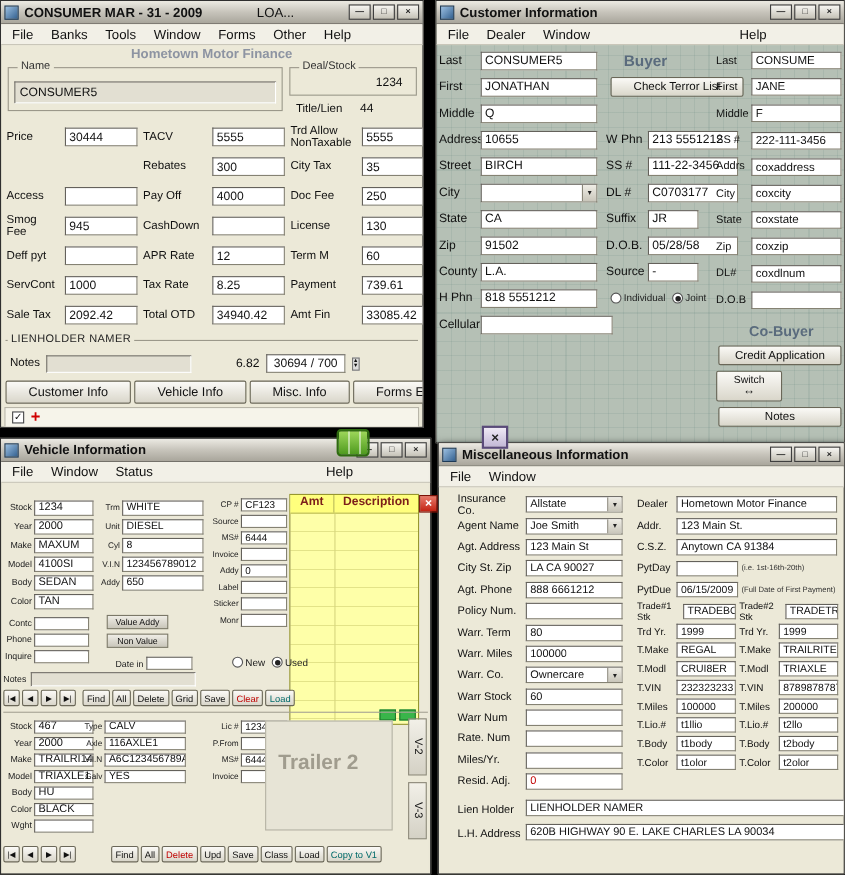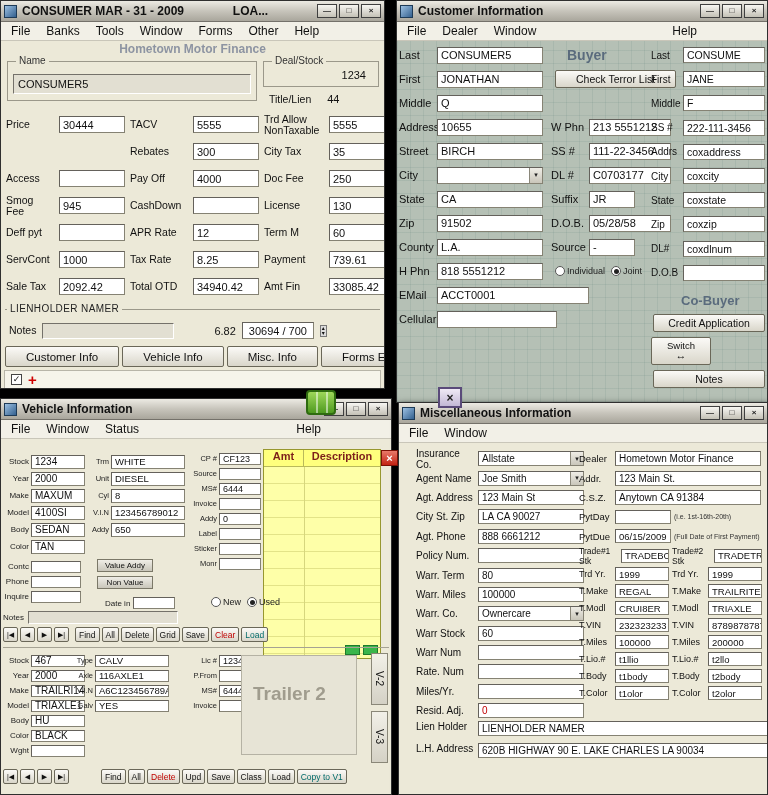--- a/index.html
+++ b/index.html
@@ -4,21 +4,21 @@
 <style>
 *{margin:0;padding:0;box-sizing:border-box}
 html,body{width:768px;height:795px}
 body{background:#111;font-family:"Liberation Sans",sans-serif}
 .stage{position:relative;width:768px;height:795px;background:#000;overflow:hidden}
 
 .win{position:absolute;background:#ece9d8;border:1px solid #2f2f2f;box-shadow:1px 2px 7px rgba(0,0,0,.75)}
 .tbar{height:21px;display:flex;align-items:center;gap:5px;padding:0 3px;background:linear-gradient(180deg,#eceae3,#c7c4bb 50%,#a9a69c);border-bottom:1px solid #74716a;font-size:12px;font-weight:bold;color:#111;white-space:nowrap}
 .ticon{width:13px;height:13px;flex:0 0 auto;background:linear-gradient(135deg,#9cc0e2,#33608f);border:1px solid #1d3a57}
 .ttext{overflow:hidden;text-overflow:ellipsis}
-.ttail{margin-left:auto;font-weight:bold}
+.ttail{margin-left:auto;font-weight:normal}
 .wbtns{margin-left:auto;display:flex;gap:2px;flex:0 0 auto}
 .wb{width:20px;height:14px;border:1px solid #3f3f3f;background:linear-gradient(#f7f6f2,#c4c1b6);font-size:8px;line-height:12px;text-align:center;font-weight:bold;color:#222}
 .mbar{height:19px;display:flex;align-items:center;background:#f2f0e7;border-bottom:1px solid #c9c6b9;font-size:12px;color:#111;padding:0 2px}
 .mrep{display:contents}
 .mi{padding:0 8px;cursor:default}
 .mhelp{margin-left:auto;margin-right:60px;padding:0 8px}
 .body{position:absolute;left:0;right:0;top:40px;bottom:0;font-size:11px;color:#111;overflow:hidden}
 
 .inp{display:inline-flex;align-items:center;background:#fff;border:1px solid #858273;border-top-color:#64615б;border-top-color:#64615b;border-left-color:#64615b;height:17px;padding:0 3px;font-size:11px;overflow:hidden;white-space:nowrap}
 .btn{display:inline-flex;align-items:center;justify-content:center;background:linear-gradient(#fbfaf7,#d9d6ca);border:1px solid #6a6758;border-radius:2px;font-size:11px;color:#111;padding:0 20px;height:20px;white-space:nowrap}
@@ -89,30 +89,30 @@
 .vtabs{position:absolute;display:flex;flex-direction:column;gap:6px}
 .vtab{width:17px;height:52px;background:linear-gradient(#f2f0e8,#d4d1c5);border:1px solid #8a8778;writing-mode:vertical-rl;display:flex;align-items:center;justify-content:center;font-size:10px}
 .vbtnrow{position:absolute;display:flex;gap:2px;align-items:center}
 .navb{width:15px;height:15px;font-size:7px;padding:0}
 .vbtn{height:15px;font-size:8.5px;padding:0 3px}
 .vsep{position:absolute;left:2px;right:2px;border-top:1px solid #a5a293}
 
 .mleft{position:absolute;left:17px;top:6px;width:172px}
 .mrow{display:flex;align-items:center;height:19.4px}
 .mlb{width:62px;font-size:10px;flex:0 0 auto}
-.min{width:106px;height:15px;font-size:10px}
+.min{width:88px;height:15px;font-size:10px}
 .selval{overflow:hidden;white-space:nowrap}
 .mrightcol{position:absolute;left:180px;top:6px;width:186px}
 .mlb2{width:36px;font-size:9.5px;flex:0 0 auto}
 .mi2{width:146px;height:15px;font-size:10px}
 .pd-note{font-size:7px;color:#333;margin-left:3px;white-space:nowrap}
 .trow{display:flex;align-items:center;height:17px}
 .tl{width:36px;font-size:9px;flex:0 0 auto}
 .ti{width:54px;height:14px;font-size:9.5px;margin-right:3px}
-.lienrow{display:flex;align-items:flex-start;height:21px;margin-top:1px}
+.lienrow{display:flex;align-items:flex-end;height:21px;margin-top:1px}
 .wide{flex:1;height:15px;font-size:10px}
 
 .gadget-green{position:absolute;width:30px;height:25px;background:linear-gradient(#9ed75a,#4e9a1f);border:2px solid #2e6b10;border-radius:4px;background-image:linear-gradient(90deg,transparent 0 8px,rgba(255,255,255,.5) 8px 10px,transparent 10px 18px,rgba(255,255,255,.5) 18px 20px,transparent 20px),linear-gradient(#9ed75a,#4e9a1f);z-index:50}
 .gadget-x{position:absolute;width:24px;height:21px;background:linear-gradient(#efe9f5,#c3b8d6);border:2px solid #5a4a7a;display:flex;align-items:center;justify-content:center;font-weight:bold;font-size:12px;color:#222;z-index:50}
 .redx{position:absolute;width:17px;height:16px;background:linear-gradient(#e87a6a,#c22212);border:1px solid #7a1005;color:#fff;font-weight:bold;font-size:11px;display:flex;align-items:center;justify-content:center;z-index:50}
 </style>
 </head>
 <body>
 
 <div class="stage">
@@ -312,24 +312,20 @@
           <span class="rgroup">
             <span class="radio"></span>
             <span class="rlb">Individual</span>
             <span class="radio">
                 <span class="rdot"></span>
               </span>
             <span class="rlb">Joint</span>
           </span>
         </div>
         <div class="crow">
-          <span class="cl1">EMail</span>
-          <span class="inp we">ACCT0001</span>
-        </div>
-        <div class="crow">
           <span class="cl1">Cellular</span>
           <span class="inp wc"></span>
         </div>
       </div>
 
       <div class="cobuyer">
         <span class="mrep">
           <div class="corow">
             <span class="col2">Last</span>
             <span class="inp coi">CONSUME</span>

